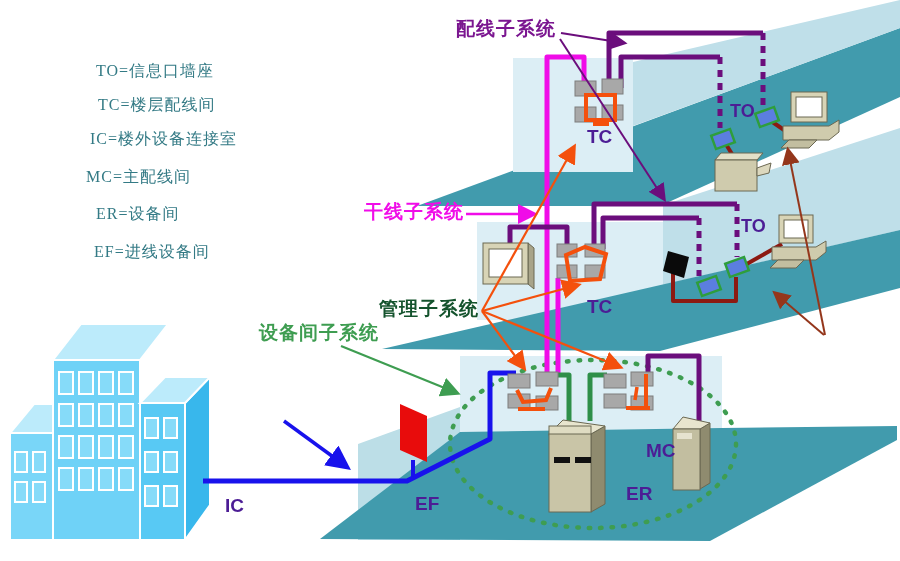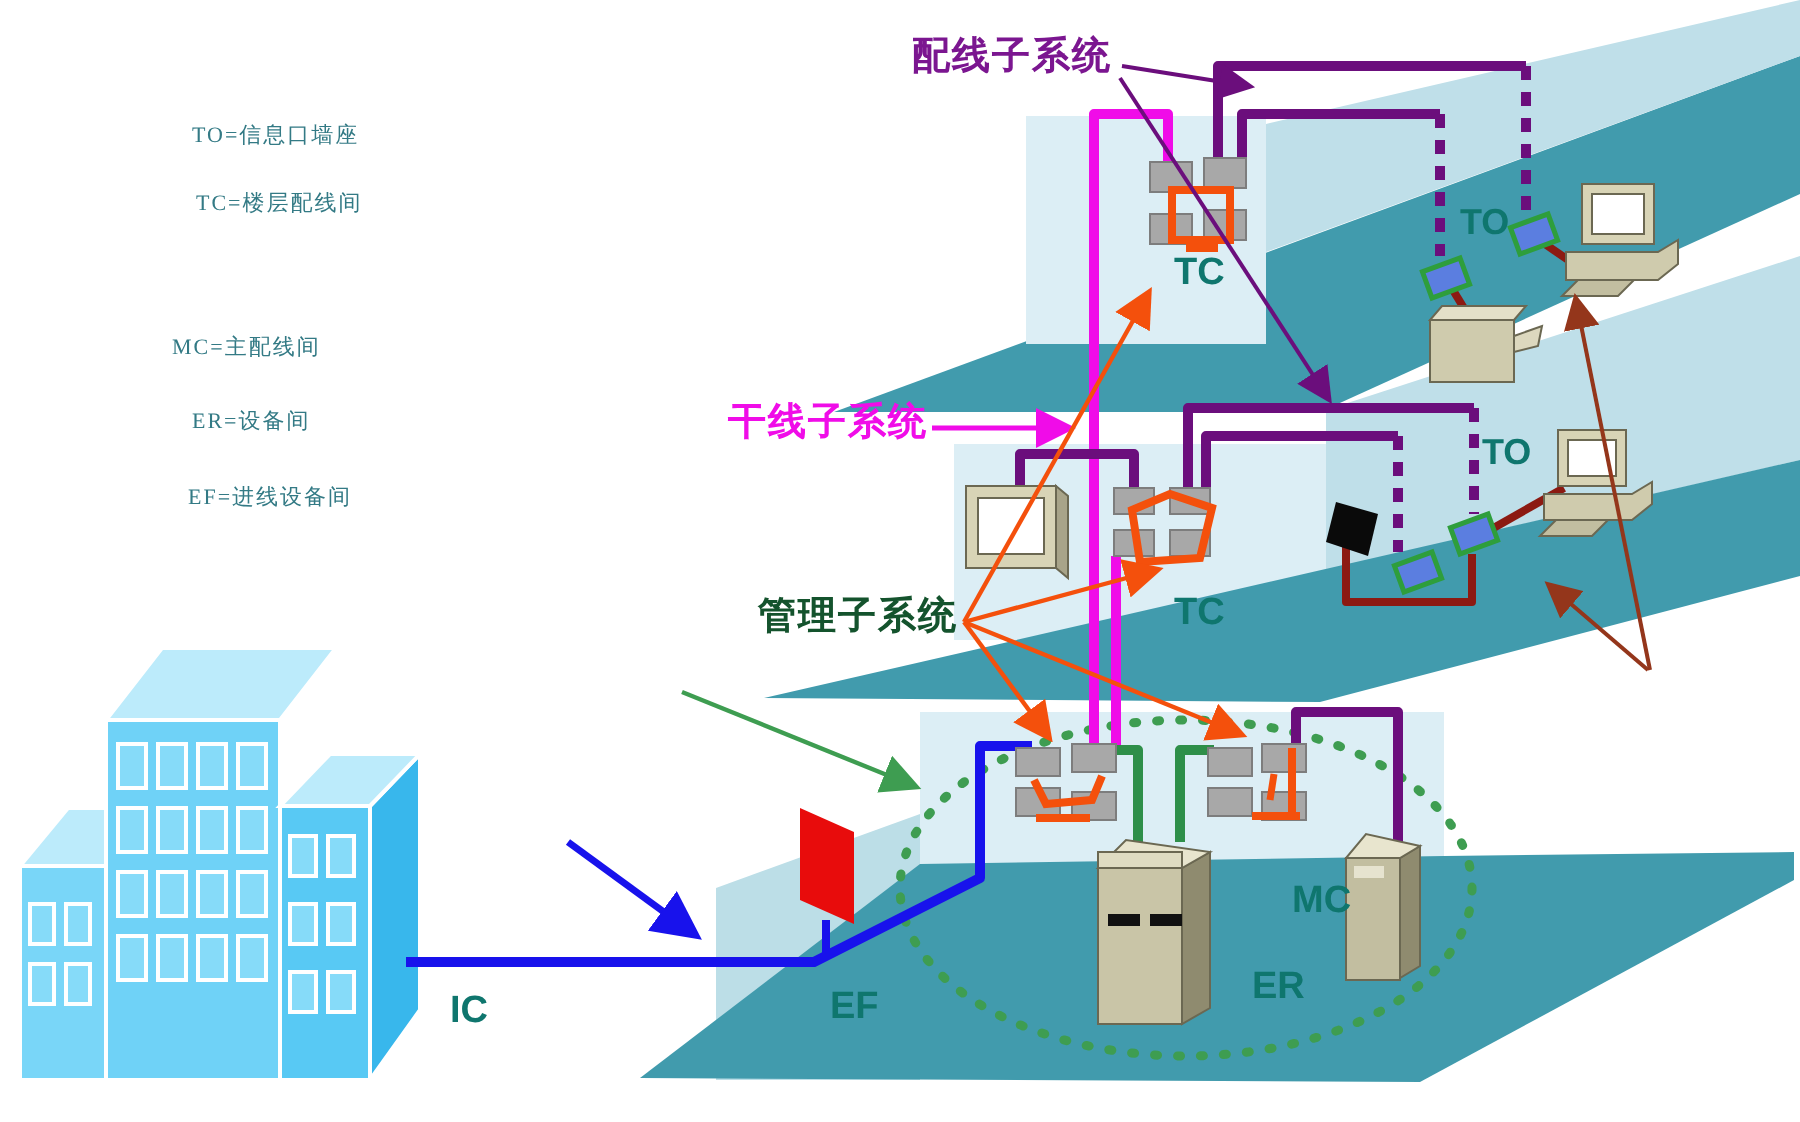--- a/index.html
+++ b/index.html
@@ -1,22 +1,22 @@
 <!DOCTYPE html>
 <html><head>
 <meta charset="utf-8">
 <style>
   html,body{margin:0;padding:0;background:#fff;}
   #stage{position:relative;width:900px;height:561px;background:#fff;overflow:hidden;
          font-family:"Liberation Sans",sans-serif;}
   #stage svg{position:absolute;left:0;top:0;}
   .t{position:absolute;white-space:nowrap;line-height:1;}
-  .lg{color:#337A85;font-family:"Liberation Serif",serif;font-size:11px;letter-spacing:1px;}
+  .lg{color:#337A85;font-family:"Liberation Serif",serif;font-size:16px;letter-spacing:1px;}
   .sys{font-family:"Liberation Serif",serif;font-weight:bold;font-size:19px;letter-spacing:1px;}
-  .room{font-family:"Liberation Sans",sans-serif;font-weight:bold;font-size:19px;color:#0f766e;}
+  .room{font-family:"Liberation Sans",sans-serif;font-weight:bold;font-size:19px;color:#4c1d95;}
 </style>
 </head>
 <body>
 
 <div id="stage">
 <svg width="900" height="561" viewBox="0 0 900 561">
   <defs>
     <marker id="ah-purple" viewBox="0 0 10 10" refX="8" refY="5" markerWidth="9" markerHeight="9" orient="auto">
           <path d="M0,0 L10,5 L0,10 z" fill="#6B0E7C"></path>
         </marker>
@@ -245,27 +245,29 @@
     </g>
     <line x1="341" y1="346" x2="457" y2="393" stroke="#3E9D51" stroke-width="2.2" marker-end="url(#ah-green)"></line>
     <line x1="284" y1="421" x2="347" y2="467" stroke="#1812EC" stroke-width="3.5" marker-end="url(#ah-blue)"></line>
     <line x1="825" y1="335" x2="788" y2="150" stroke="#94361B" stroke-width="2" marker-end="url(#ah-brown)"></line>
     <line x1="824" y1="335" x2="775" y2="293" stroke="#94361B" stroke-width="2" marker-end="url(#ah-brown)"></line>
   </g>
 </svg>
 
 <div class="t lg" style="left:96px;top:63px">TO=信息口墙座</div>
 <div class="t lg" style="left:98px;top:97px">TC=楼层配线间</div>
+<div class="t lg" style="left:90px;top:131px">IC=楼外设备连接室</div>
 <div class="t lg" style="left:86px;top:169px">MC=主配线间</div>
 <div class="t lg" style="left:96px;top:206px">ER=设备间</div>
 <div class="t lg" style="left:94px;top:244px">EF=进线设备间</div>
 
 <div class="t sys" style="left:456px;top:19px;color:#7B1690">配线子系统</div>
 <div class="t sys" style="left:364px;top:202px;color:#F00CE8">干线子系统</div>
 <div class="t sys" style="left:379px;top:299px;color:#14532d">管理子系统</div>
+<div class="t sys" style="left:259px;top:323px;color:#3E9D51">设备间子系统</div>
 
 <div class="t room" style="left:587px;top:127px">TC</div>
 <div class="t room" style="left:587px;top:297px">TC</div>
 <div class="t room" style="left:730px;top:102px;font-size:18px">TO</div>
 <div class="t room" style="left:741px;top:217px;font-size:18px">TO</div>
 <div class="t room" style="left:646px;top:441px">MC</div>
 <div class="t room" style="left:626px;top:484px">ER</div>
 <div class="t room" style="left:415px;top:494px">EF</div>
 <div class="t room" style="left:225px;top:496px">IC</div>
 </div>

